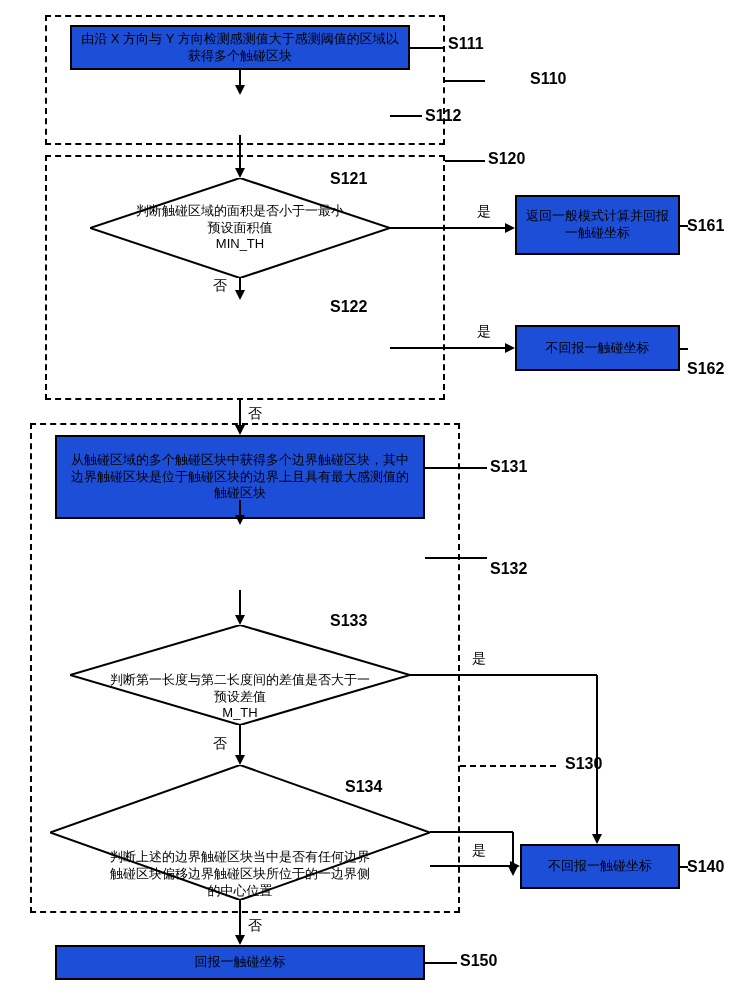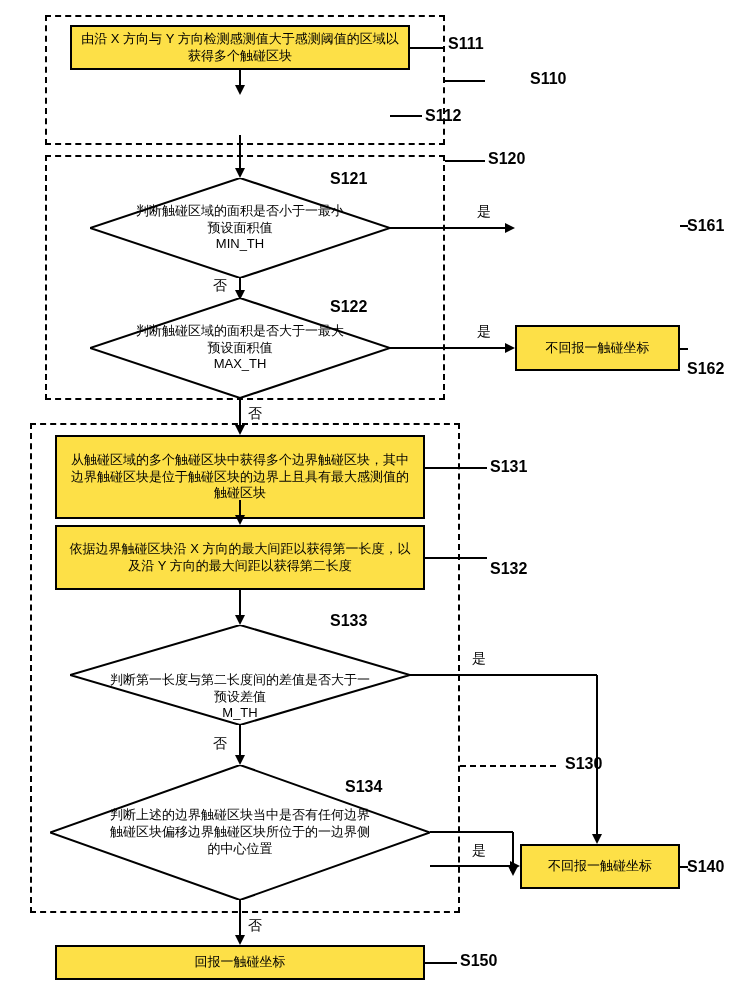--- a/index.html
+++ b/index.html
@@ -16,21 +16,21 @@
     width: 725px;
     height: 980px;
   }
   .dashed-group {
     position: absolute;
     border: 2px dashed #000;
   }
   .rect-box {
     position: absolute;
     border: 2px solid #000;
-    background: #fde047;
+    background: #1d4ed8;
     display: flex;
     align-items: center;
     justify-content: center;
     text-align: center;
     padding: 4px 8px;
     line-height: 1.3;
   }
   .diamond {
     position: absolute;
   }
@@ -121,44 +121,38 @@
   <div class="step-label" style="left:320px; top:160px;">S121</div>
 
   <div class="arrow-line" style="left:380px; top:212px;">
     <svg width="125" height="12">
         <line x1="0" y1="6" x2="118" y2="6" stroke="#000" stroke-width="2"></line>
         <polygon points="125,6 115,1 115,11" fill="#000"></polygon>
       </svg>
   </div>
   <div class="edge-label" style="left:467px; top:193px;">是</div>
 
+  <div class="rect-box" style="left:505px; top:185px; width:165px; height:60px;">
+    <span>返回一般模式计算并回报一触碰坐标</span>
+  </div>
   <div class="step-label" style="left:677px; top:207px;">S161</div>
   <div class="arrow-line" style="left:670px; top:215px;">
       <svg width="8" height="2">
         <line x1="0" y1="1" x2="8" y2="1" stroke="#000" stroke-width="2"></line>
       </svg>
     </div>
 
   <div class="arrow-line" style="left:224px; top:268px;">
     <svg width="12" height="22">
         <line x1="6" y1="0" x2="6" y2="15" stroke="#000" stroke-width="2"></line>
         <polygon points="6,22 1,12 11,12" fill="#000"></polygon>
       </svg>
   </div>
   <div class="edge-label" style="left:203px; top:267px;">否</div>
 
-  <div class="diamond" style="left:80px; top:288px; width:300px; height:100px;">
-    <svg width="300" height="100">
-        <polygon points="150,0 300,50 150,100 0,50" fill="#fff" stroke="#000" stroke-width="2"></polygon>
-      </svg>
-    <div class="diamond-label">
-        <span style="white-space:pre-line;">判断触碰区域的面积是否大于一最大预设面积值
-MAX_TH</span>
-      </div>
-  </div>
   <div class="step-label" style="left:320px; top:288px;">S122</div>
 
   <div class="arrow-line" style="left:380px; top:332px;">
     <svg width="125" height="12">
         <line x1="0" y1="6" x2="118" y2="6" stroke="#000" stroke-width="2"></line>
         <polygon points="125,6 115,1 115,11" fill="#000"></polygon>
       </svg>
   </div>
   <div class="edge-label" style="left:467px; top:313px;">是</div>
 
@@ -198,23 +192,20 @@
       </svg>
     </div>
 
   <div class="arrow-line" style="left:224px; top:490px;">
     <svg width="12" height="25">
         <line x1="6" y1="0" x2="6" y2="18" stroke="#000" stroke-width="2"></line>
         <polygon points="6,25 1,15 11,15" fill="#000"></polygon>
       </svg>
   </div>
 
-  <div class="rect-box" style="left:45px; top:515px; width:370px; height:65px;">
-    <span>依据边界触碰区块沿 X 方向的最大间距以获得第一长度，以及沿 Y 方向的最大间距以获得第二长度</span>
-  </div>
   <div class="step-label" style="left:480px; top:550px;">S132</div>
   <div class="arrow-line" style="left:415px; top:547px;">
       <svg width="62" height="2">
         <line x1="0" y1="1" x2="62" y2="1" stroke="#000" stroke-width="2"></line>
       </svg>
     </div>
 
   <div class="arrow-line" style="left:224px; top:580px;">
     <svg width="12" height="35">
         <line x1="6" y1="0" x2="6" y2="28" stroke="#000" stroke-width="2"></line>
@@ -247,21 +238,21 @@
         <line x1="6" y1="0" x2="6" y2="33" stroke="#000" stroke-width="2"></line>
         <polygon points="6,40 1,30 11,30" fill="#000"></polygon>
       </svg>
   </div>
   <div class="edge-label" style="left:203px; top:725px;">否</div>
 
   <div class="diamond" style="left:40px; top:755px; width:380px; height:135px;">
     <svg width="380" height="135">
         <polygon points="190,0 380,67.5 190,135 0,67.5" fill="#fff" stroke="#000" stroke-width="2"></polygon>
       </svg>
-    <div class="diamond-label" style="padding:0 55px;">
+    <div class="diamond-label" style="padding:0 55px;align-items:flex-end;">
         <span>判断上述的边界触碰区块当中是否有任何边界触碰区块偏移边界触碰区块所位于的一边界侧的中心位置</span>
       </div>
   </div>
   <div class="step-label" style="left:335px; top:768px;">S134</div>
 
   <div class="arrow-line" style="left:420px; top:816px;">
     <svg width="90" height="50">
       <line x1="0" y1="6" x2="83" y2="6" stroke="#000" stroke-width="2"></line>
       <line x1="83" y1="6" x2="83" y2="43" stroke="#000" stroke-width="2"></line>
       <polygon points="83,50 78,40 88,40" fill="#000"></polygon>

